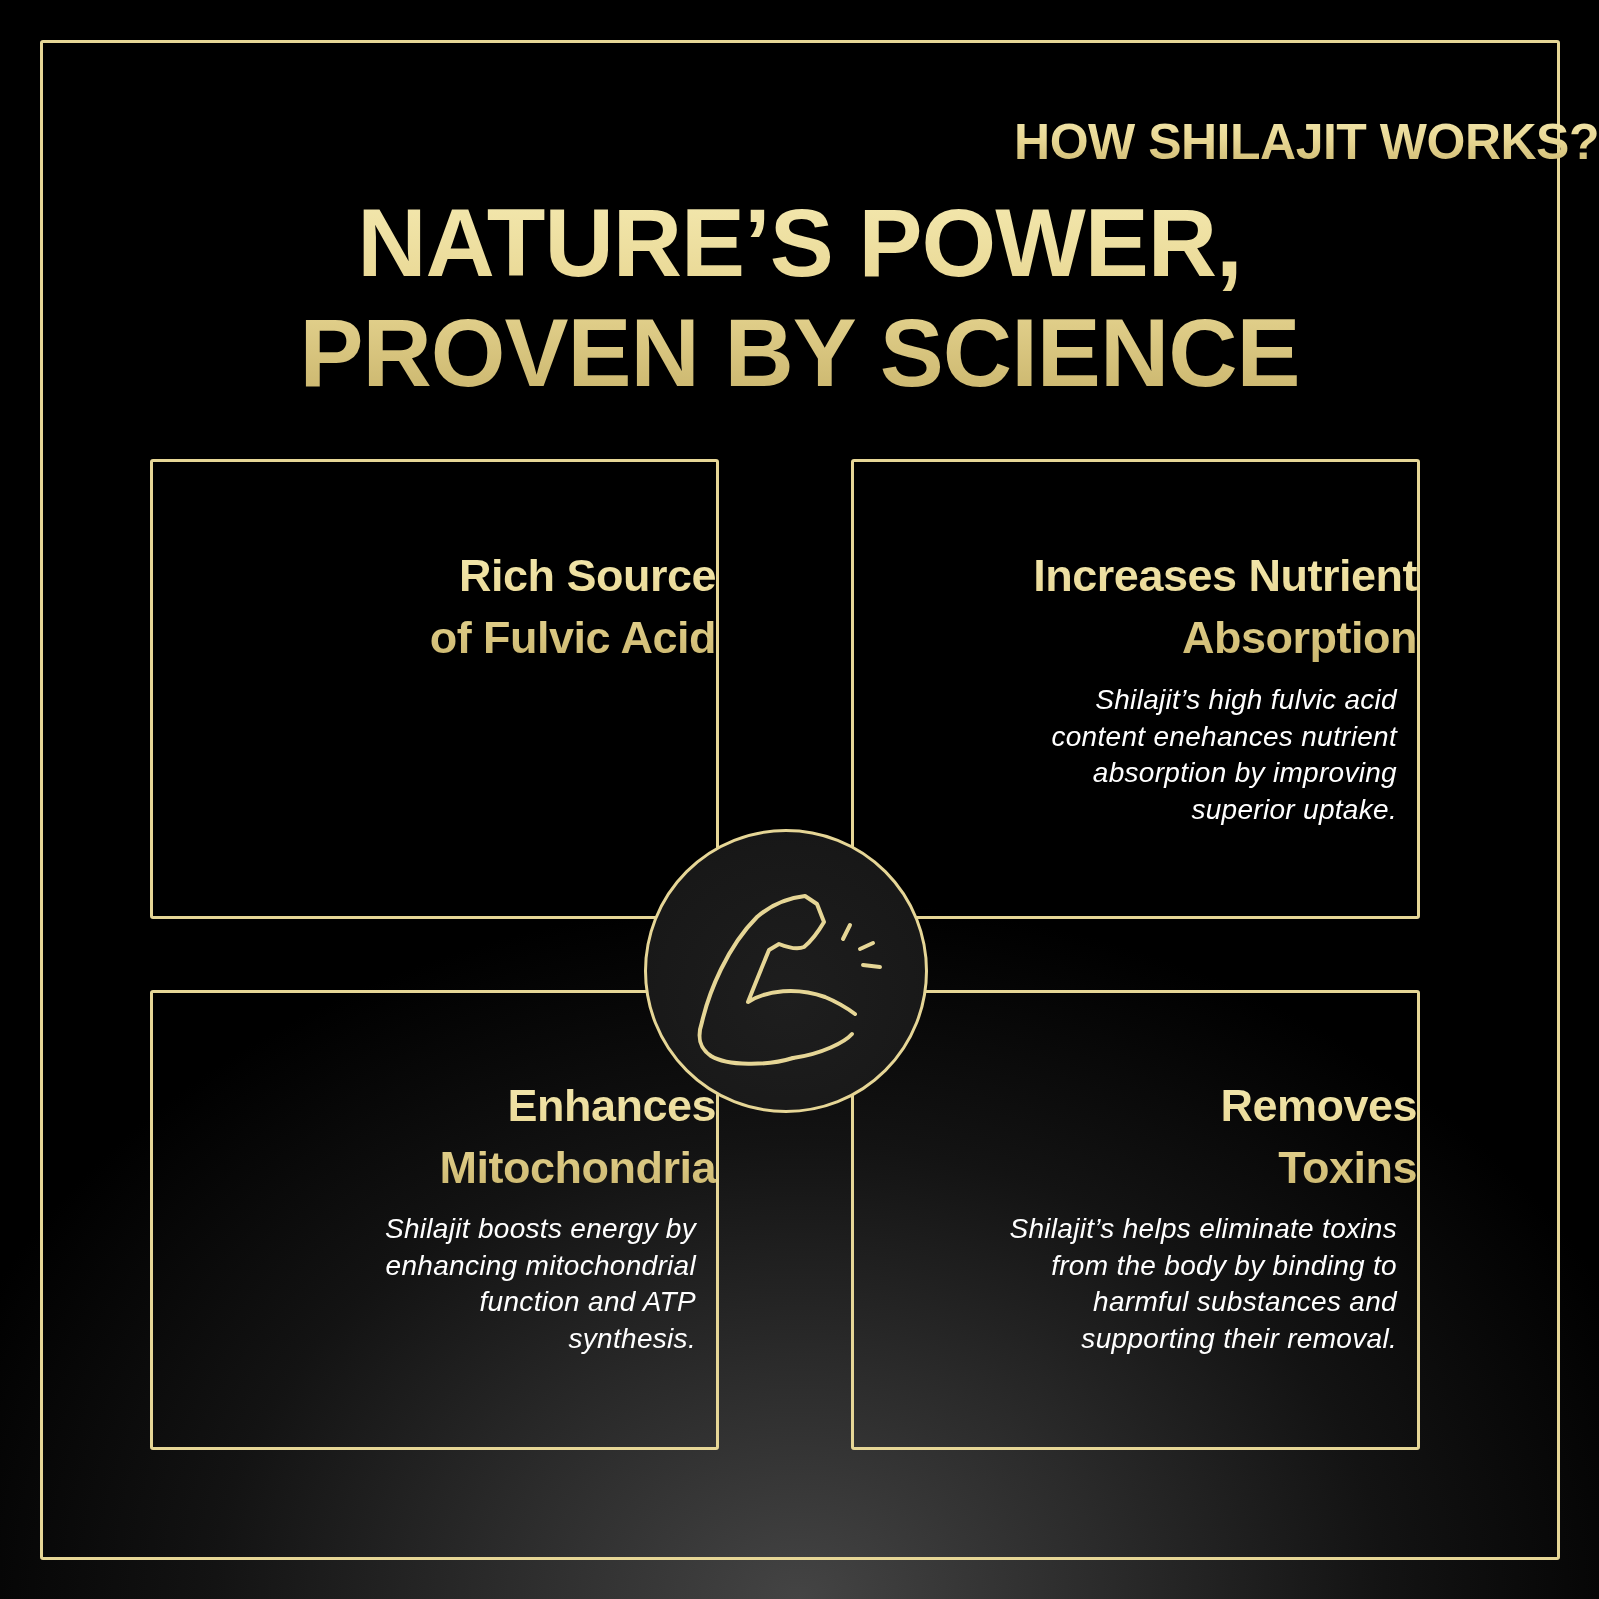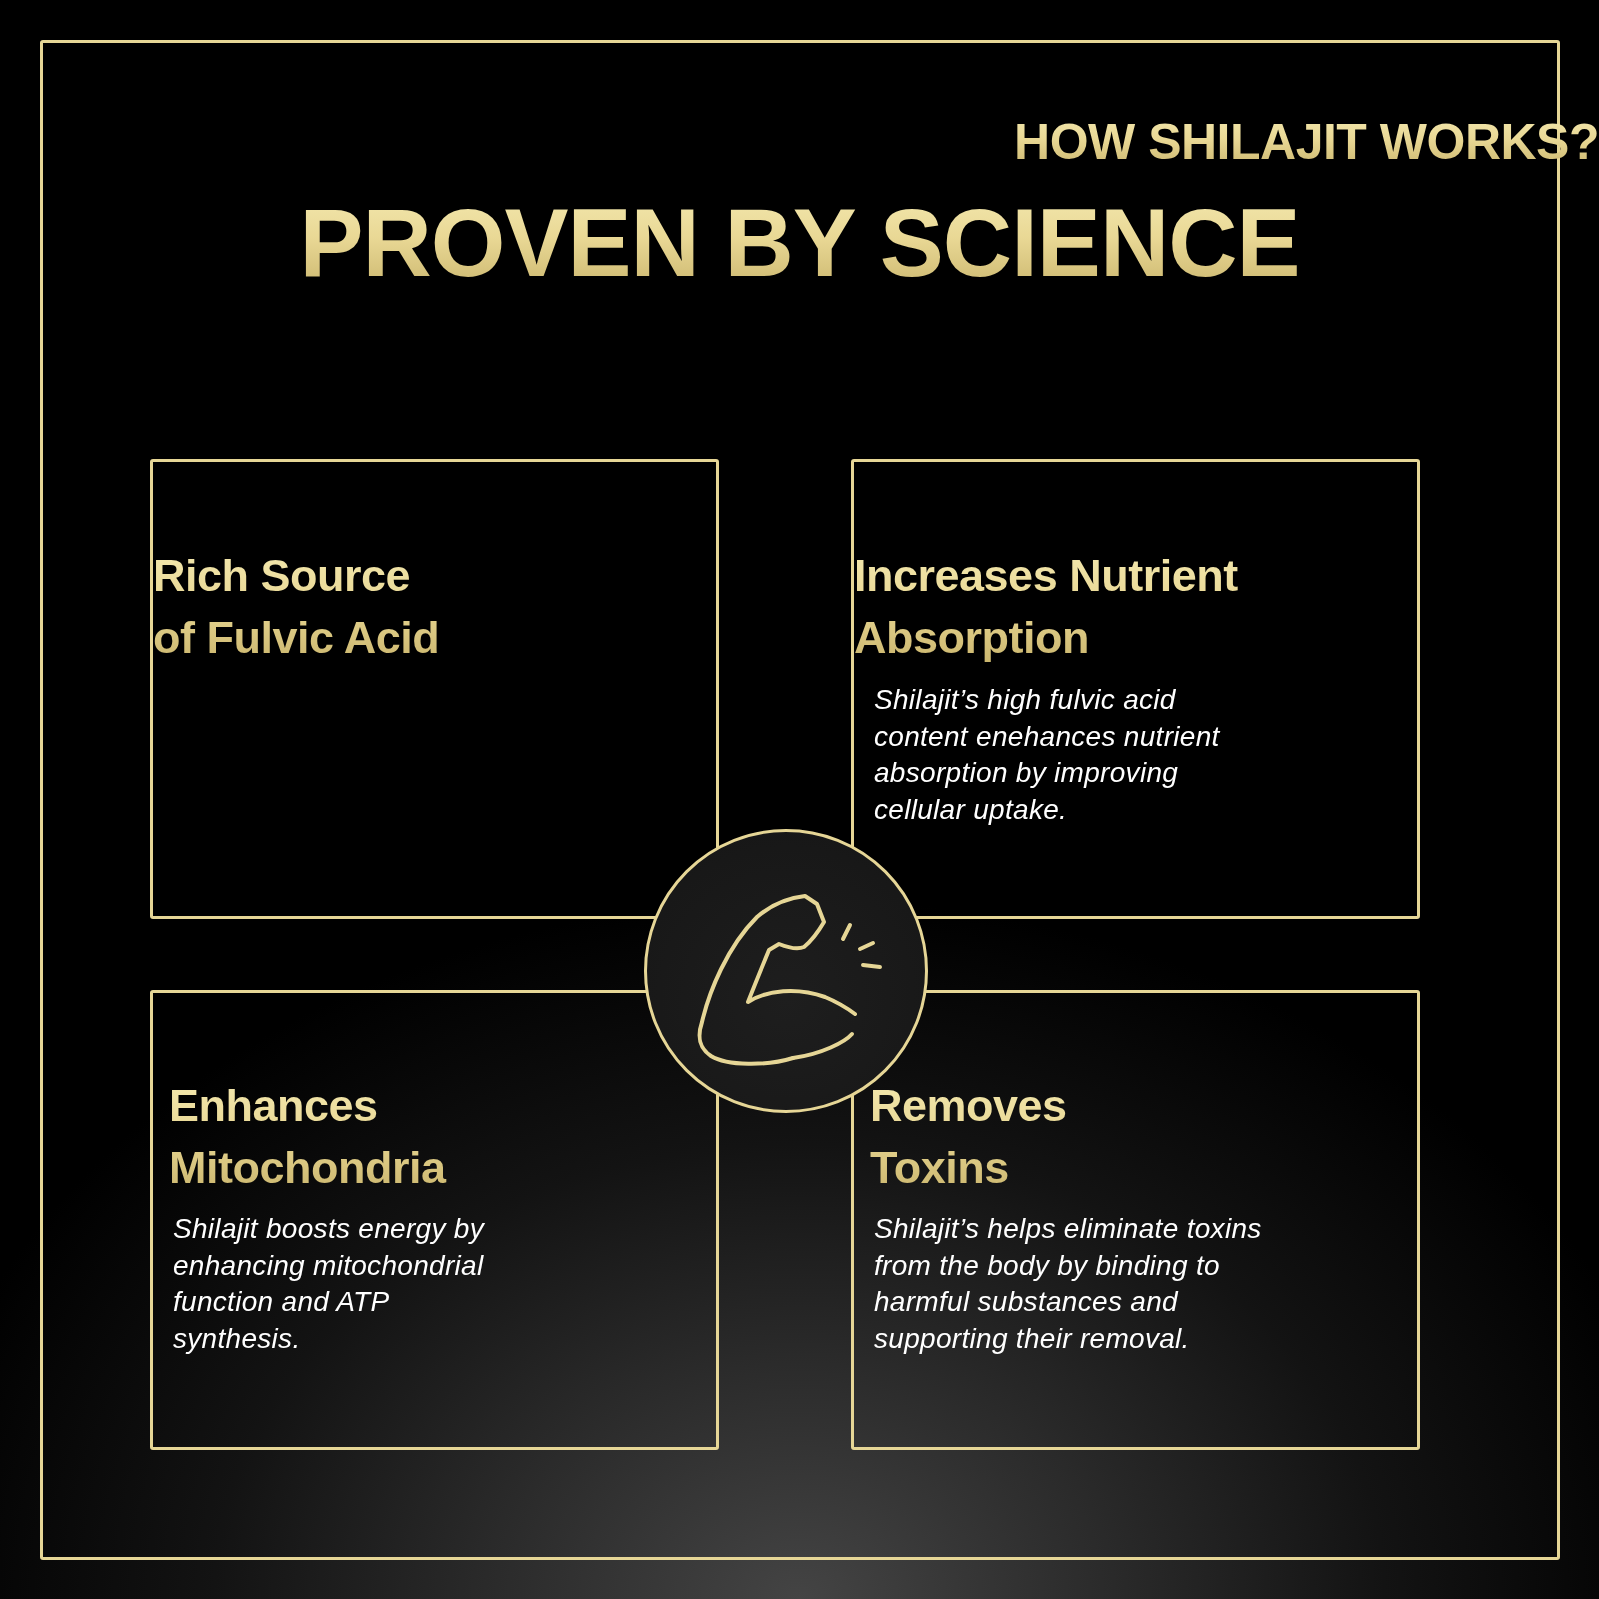--- a/index.html
+++ b/index.html
@@ -43,21 +43,21 @@
     letter-spacing: -1px;
   }
   .headline span { display: block; }
 
   .card {
     position: absolute;
     width: 569px; height: 460px;
     border: 3px solid #e6d696;
     border-radius: 3px;
     background: transparent;
-    text-align: left;
+    text-align: right;
   }
   .card.tl { left: 150px; top: 459px; }
   .card.tr { left: 851px; top: 459px; }
   .card.bl { left: 150px; top: 990px; }
   .card.br { left: 851px; top: 990px; }
 
   .card-title {
     position: absolute;
     left: 0; right: 0;
     font-weight: 700;
@@ -97,40 +97,41 @@
   }
 </style>
 </head>
 <body>
 
 <div class="frame"></div>
 
 <div class="kicker gold-text">HOW SHILAJIT WORKS?</div>
 
 <h1 class="headline gold-text">
+  <span>NATURE’S POWER,</span>
   <span>PROVEN BY SCIENCE</span>
 </h1>
 
 <div class="card tl">
   <h2 class="card-title gold-text">
     <span>Rich Source</span>
     <span>of Fulvic Acid</span>
   </h2>
 </div>
 
 <div class="card tr">
   <h2 class="card-title gold-text">
     <span>Increases Nutrient</span>
     <span>Absorption</span>
   </h2>
   <p class="card-body">
     <span>Shilajit’s high fulvic acid</span>
     <span>content enehances nutrient</span>
     <span>absorption by improving</span>
-    <span>cellular uptake.</span>
+    <span>superior uptake.</span>
   </p>
 </div>
 
 <div class="card bl">
   <h2 class="card-title gold-text">
     <span>Enhances</span>
     <span>Mitochondria</span>
   </h2>
   <p class="card-body">
     <span>Shilajit boosts energy by</span>

